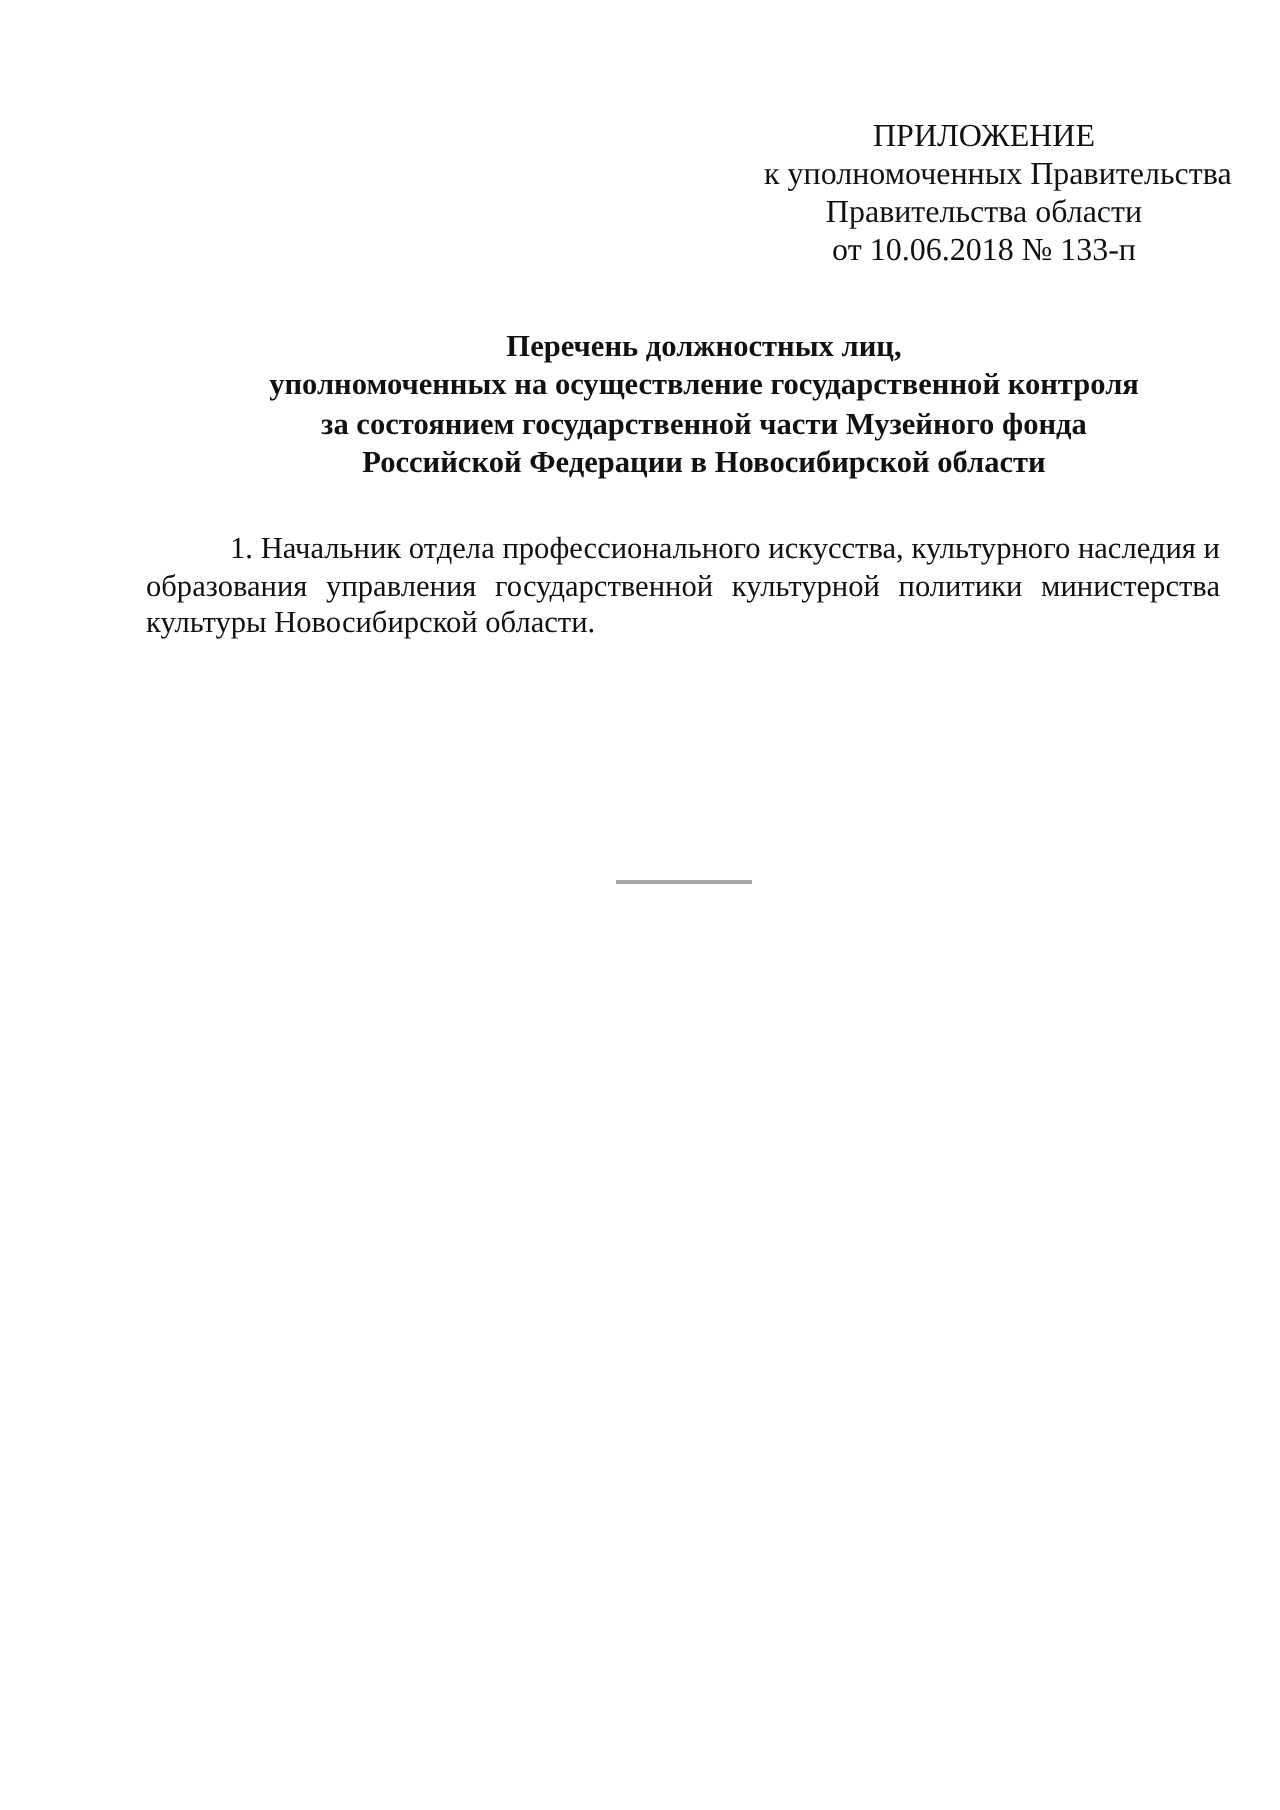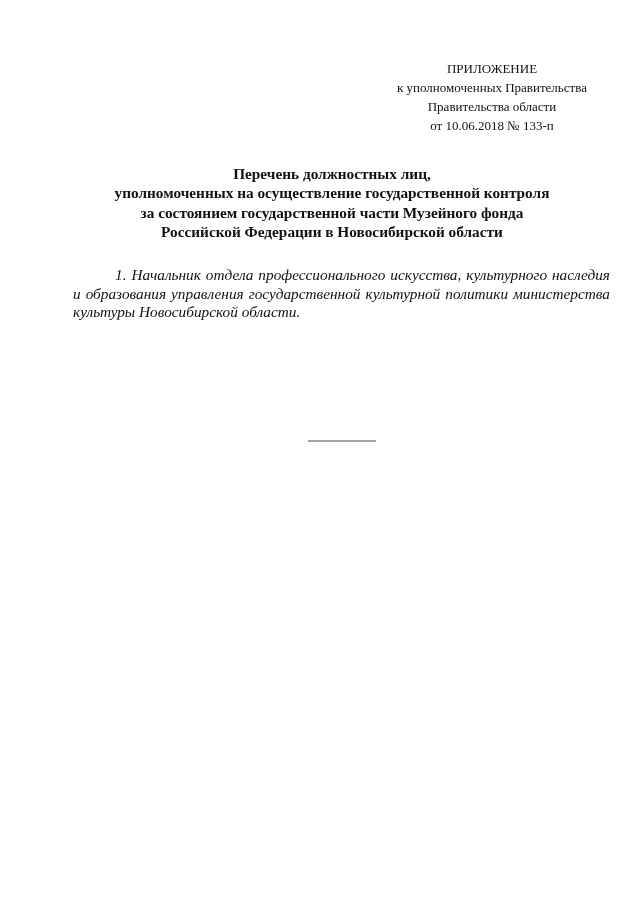--- a/index.html
+++ b/index.html
@@ -14,48 +14,47 @@
       overflow: hidden;
       font-family: "Liberation Serif", serif;
       color: #111111;
     }
     .appendix {
       position: absolute;
       left: 382px;
       top: 59px;
       width: 220px;
       text-align: center;
-      font-size: 13px;
+      font-size: 16px;
       line-height: 19px;
     }
     .appendix div { white-space: nowrap; }
     .title {
       position: absolute;
-      left: 52px;
+      left: 72px;
       top: 164px;
       width: 560px;
       text-align: center;
       font-weight: bold;
       font-size: 15.3px;
       line-height: 19.3px;
     }
     .title div { white-space: nowrap; }
     .body-text {
       position: absolute;
       left: 73px;
       top: 266px;
       width: 537px;
       font-size: 15.3px;
       line-height: 18.7px;
       text-align: justify;
     }
     .para {
       text-indent: 42px;
       margin: 0;
-      font-style: italic;
     }
     .separator {
       position: absolute;
       left: 308px;
       top: 440px;
       width: 68px;
       height: 2px;
       background: #a5a5a5;
     }
   </style>

